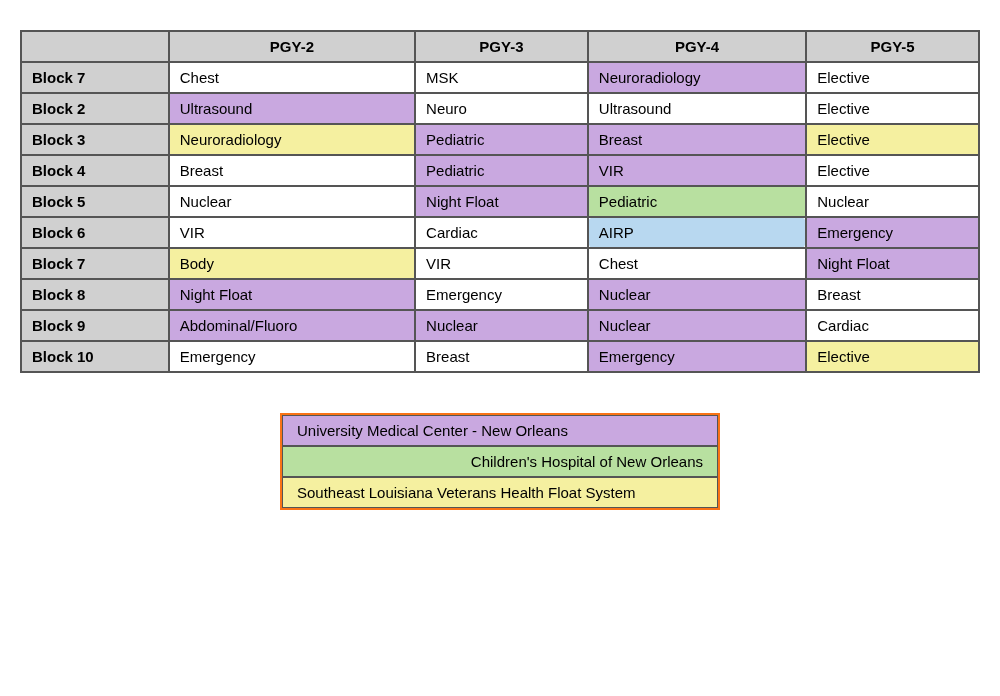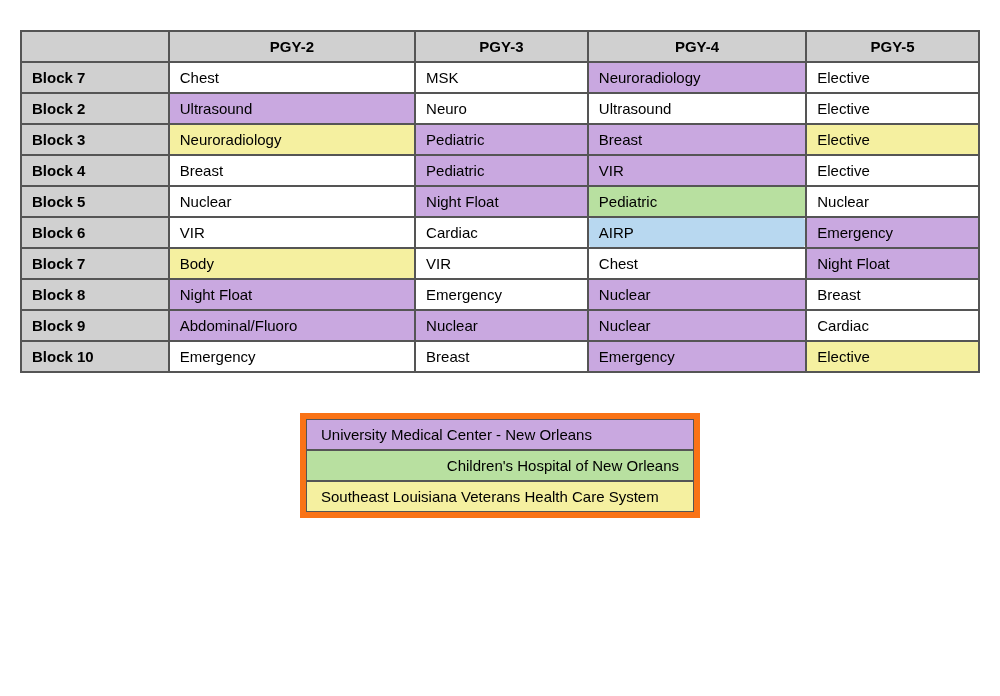--- a/index.html
+++ b/index.html
@@ -43,22 +43,22 @@
     }
 
     tbody td:first-child {
       background: #d0d0d0;
       font-weight: bold;
       white-space: nowrap;
     }
 
     .legend-wrapper {
       margin-top: 40px;
-      width: 400px;
-      border: 6px solid #f97316;
+      width: 440px;
+      border: 2px solid #f97316;
     }
 
     .legend-item {
       padding: 6px 14px;
       font-size: 15px;
       border: 1px solid #555;
     }
   </style>
 </head>
 <body>
@@ -148,14 +148,14 @@
           <td style="background-color: rgb(245, 240, 160);">Elective</td>
         </tr>
       </tbody>
   </table>
 </div>
 
 <div class="legend-wrapper" id="legend-container">
 
 <div class="legend-item" style="background-color: rgb(201, 168, 224);">University Medical Center - New Orleans</div>
     <div class="legend-item" style="background-color: rgb(184, 224, 160); text-align: right;">Children's Hospital of New Orleans</div>
-    <div class="legend-item" style="background-color: rgb(245, 240, 160);">Southeast Louisiana Veterans Health Care System</div>
+    <div class="legend-item" style="background-color: rgb(245, 240, 160);">Southeast Louisiana Veterans Health Float System</div>
   </div>
 
 </body></html>

